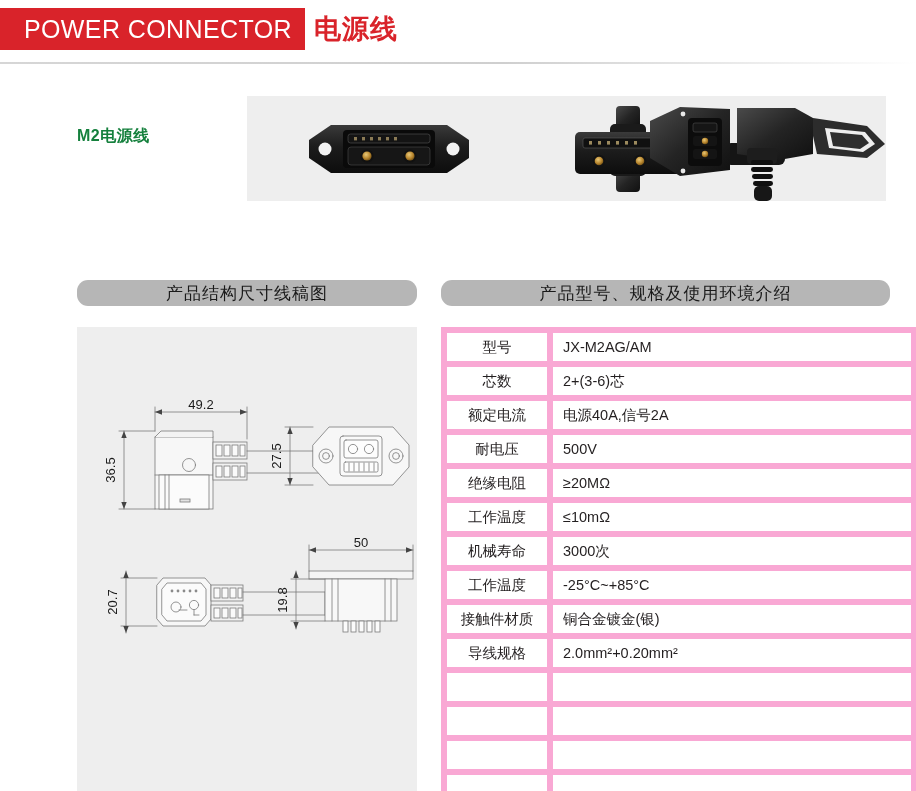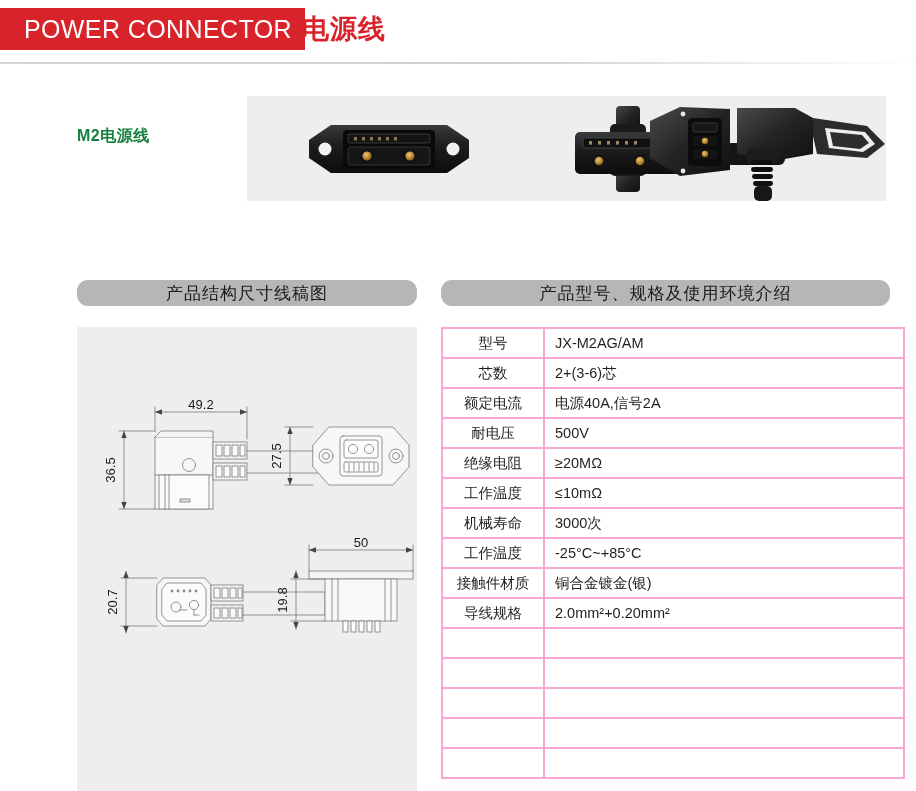--- a/index.html
+++ b/index.html
@@ -27,21 +27,21 @@
     width:305px;height:42px;
     display:flex;align-items:center;justify-content:flex-end;
     box-sizing:border-box;padding-right:13px;
     color:#ffffff;
     font-size:25px;
     letter-spacing:0.4px;
     font-weight:400;
     white-space:nowrap;
   }
   #banner-cn{
-    position:absolute;left:302px;top:0;
+    position:absolute;left:314px;top:0;
     height:42px;display:flex;align-items:center;
     color:#d9232a;
     font-size:27px;
     font-weight:bold;
     letter-spacing:1px;
     white-space:nowrap;
   }
   #header-rule{
     position:absolute;left:0;top:62px;
     width:916px;height:2px;
@@ -87,21 +87,21 @@
 
   
   #spec-table{
     position:absolute;left:441px;top:327px;
     width:449px;
     border-collapse:collapse;
     table-layout:fixed;
     background:#ffffff;
   }
   #spec-table td{
-    border:2px solid #f9a8d4;
+    border:6px solid #f9a8d4;
     height:28px;
     padding:0 0 0 10px;
     font-size:14.5px;
     color:#231f20;
     vertical-align:middle;
     overflow:hidden;
     white-space:nowrap;
   }
   #spec-table td.k{
     width:100px;

